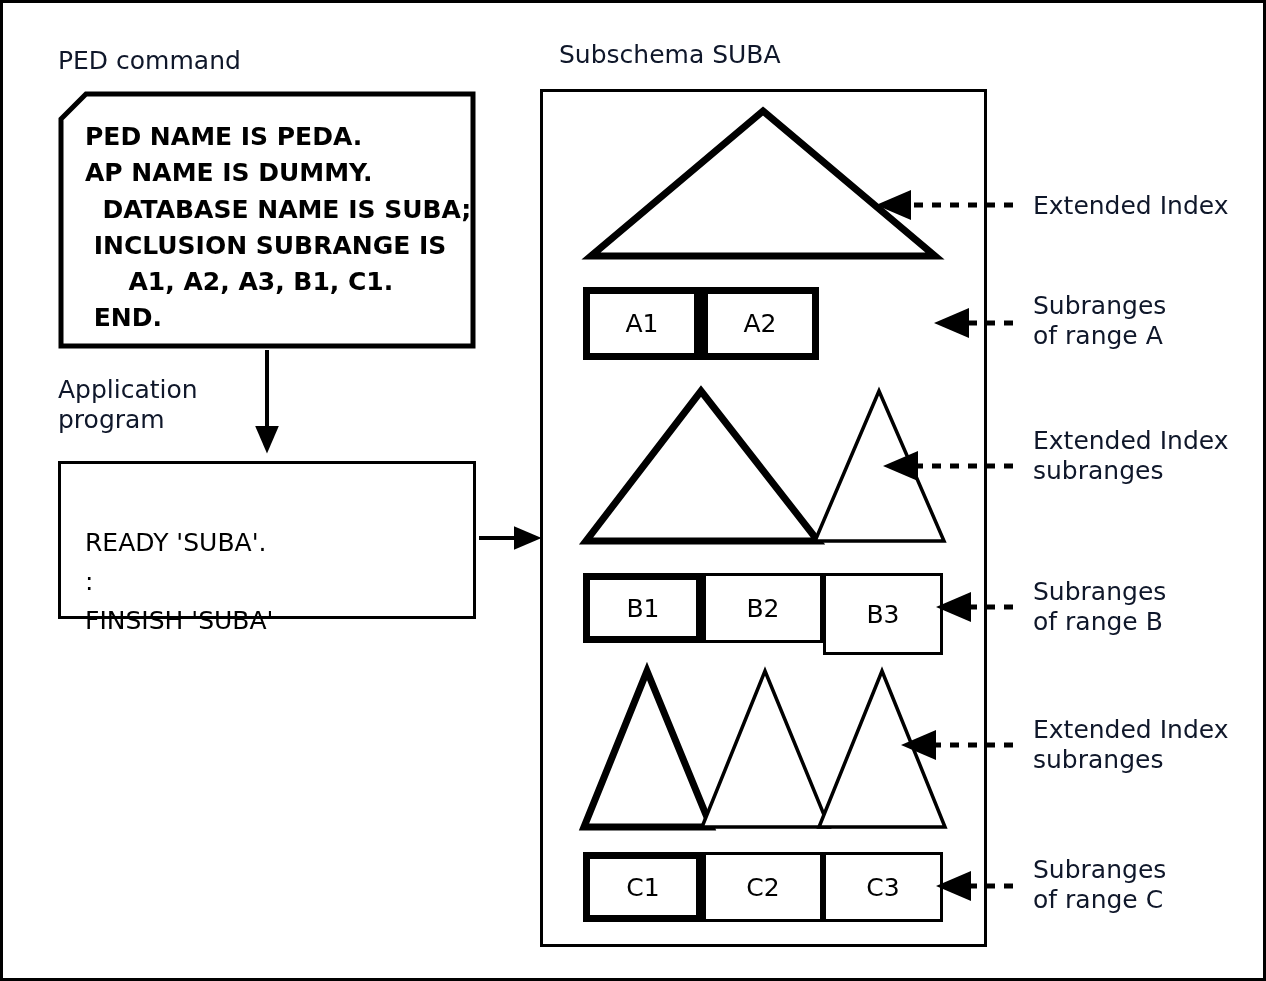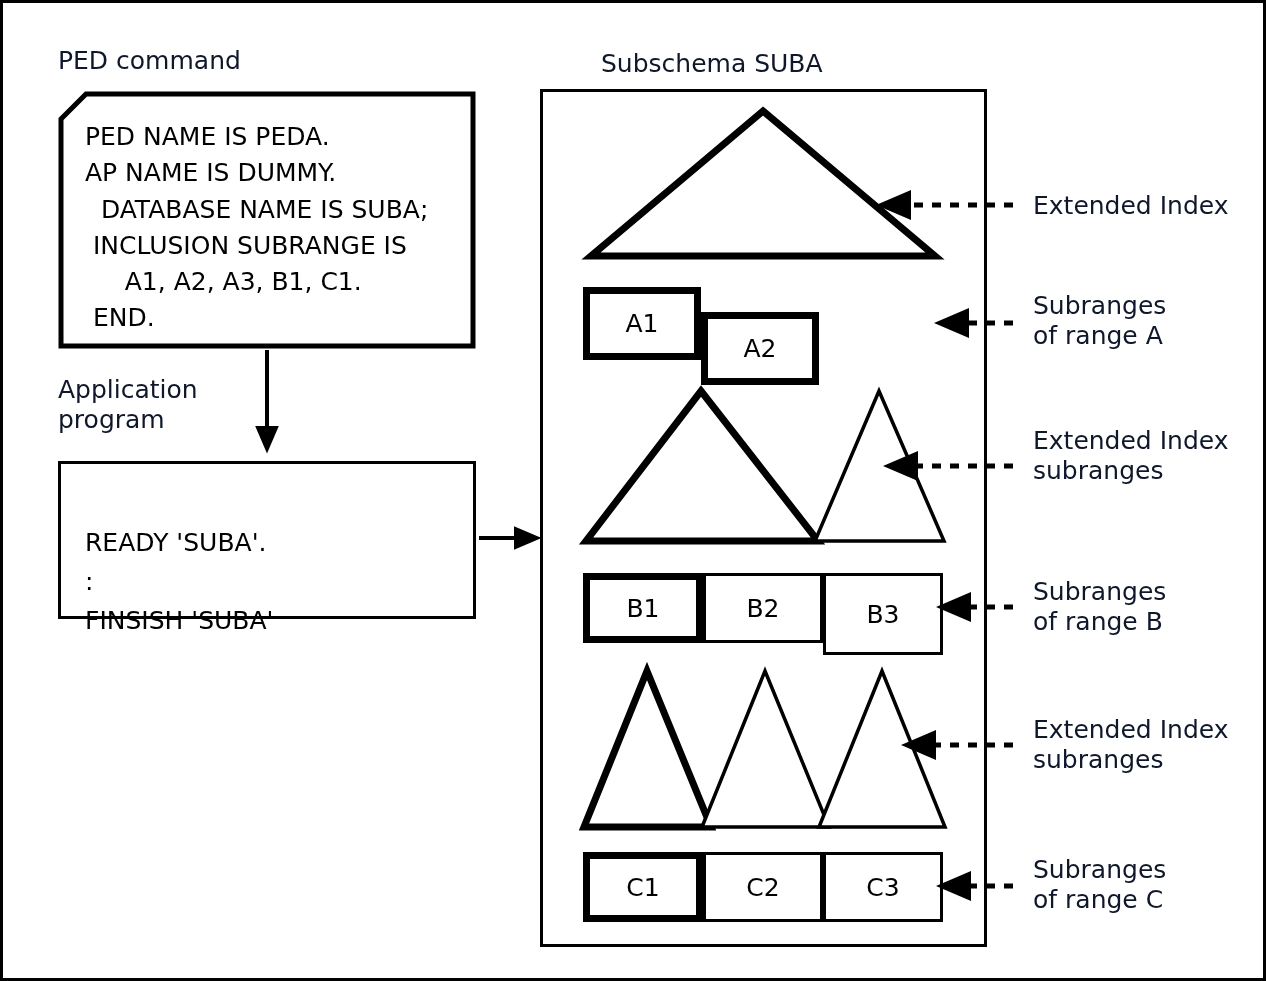--- a/index.html
+++ b/index.html
@@ -28,20 +28,21 @@
   }
 
   
   #ped-box {
     position: absolute;
     left: 55px;
     top: 88px;
     width: 418px;
     height: 258px;
     background: #ffffff;
+    font-weight: bold;
   }
   #ped-box .shape {
     position: absolute;
     inset: 0;
   }
   #ped-text {
     position: absolute;
     left: 27px;
     top: 28px;
     font-size: 25px;
@@ -119,21 +120,21 @@
 </head>
 <body>
 
 <div id="page">
 
   <div class="lbl" style="left:55px; top:43px;">PED command</div>
 
   <div class="lbl" style="left:55px; top:372px;">Application
 program</div>
 
-  <div class="lbl" style="left:556px; top:46px;margin-left:42px;">Subschema SUBA</div>
+  <div class="lbl" style="left:556px; top:37px;">Subschema SUBA</div>
 
   <div id="ped-box">
     <svg class="shape" viewBox="0 0 418 258" preserveAspectRatio="none">
       <path d="M 3,28 L 28,3 L 415,3 L 415,255 L 3,255 Z" fill="#ffffff" stroke="#000000" stroke-width="5"></path>
     </svg>
     <div id="ped-text">PED NAME IS PEDA.
 AP NAME IS DUMMY.
   DATABASE NAME IS SUBA;
  INCLUSION SUBRANGE IS
      A1, A2, A3, B1, C1.
@@ -142,21 +143,21 @@
 
   <div id="ap-box">
     <div id="ap-text">READY 'SUBA'.
 :
 FINSISH 'SUBA'</div>
   </div>
 
   <div id="sub-box"></div>
 
   <div class="rowbox thick" style="left:580px; top:284px; width:118px; height:73px;">A1</div>
-  <div class="rowbox thick" style="left:698px; top:284px; width:118px; height:73px;margin-top:25px;">A2</div>
+  <div class="rowbox thick" style="left:698px; top:284px; width:118px; height:73px;">A2</div>
 
   <div class="rowbox thick" style="left:580px; top:570px; width:120px; height:70px;">B1</div>
   <div class="rowbox thin" style="left:700px; top:570px; width:120px; height:70px;">B2</div>
   <div class="rowbox thin" style="left:820px; top:570px; width:120px; height:82px;">B3</div>
 
   <div class="rowbox thick" style="left:580px; top:849px; width:120px; height:70px;">C1</div>
   <div class="rowbox thin" style="left:700px; top:849px; width:120px; height:70px;">C2</div>
   <div class="rowbox thin" style="left:820px; top:849px; width:120px; height:70px;">C3</div>
 
   <div class="tri-lbl" style="left:735px; top:205px; width:60px;">a1</div>

